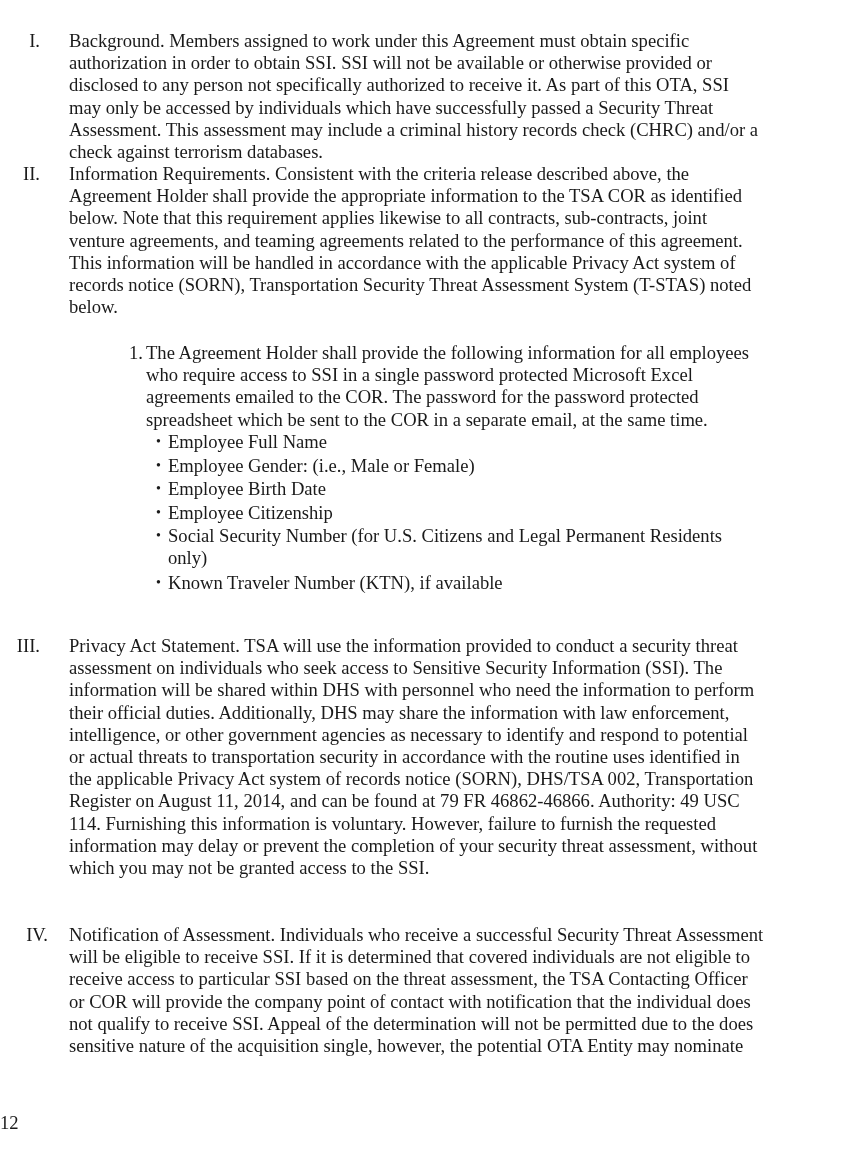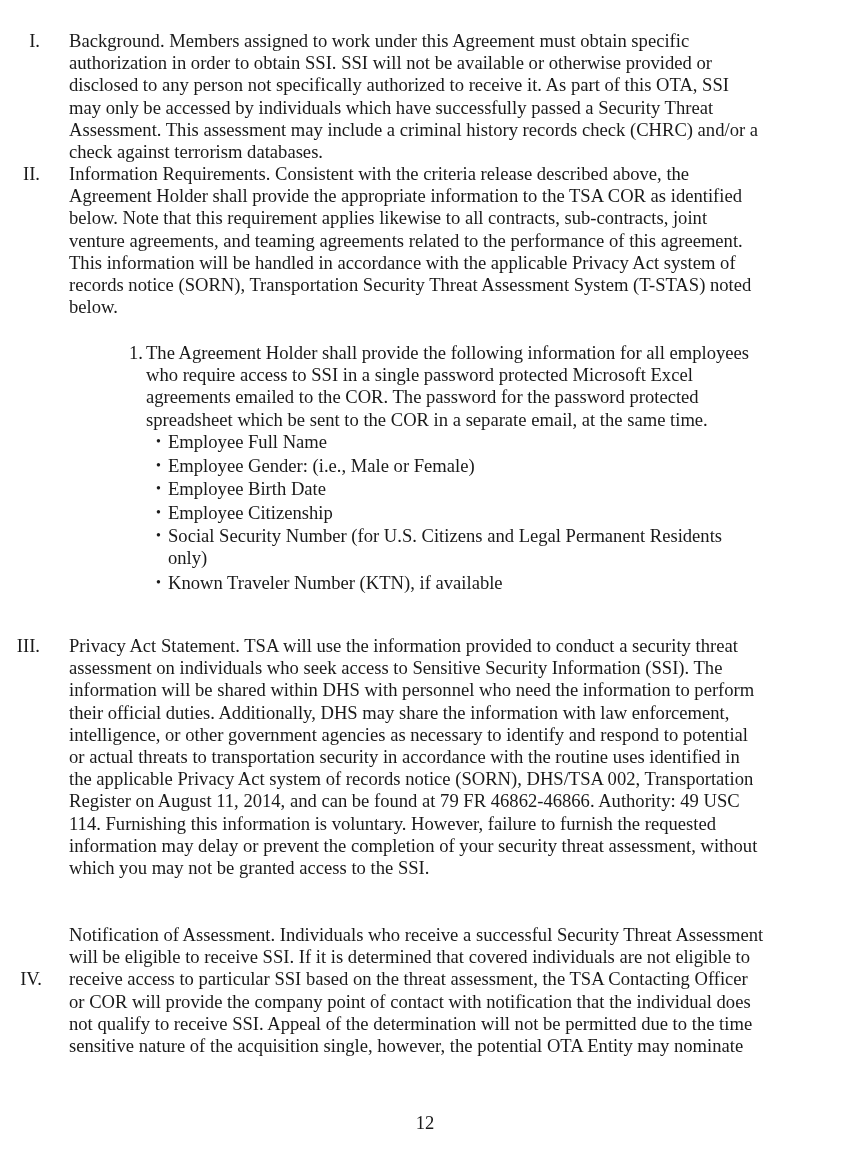--- a/index.html
+++ b/index.html
@@ -12,21 +12,21 @@
   }
   .section { position: absolute; left: 0; width: 850px; }
   .numeral { position: absolute; text-align: right; }
   .para { position: absolute; left: 69px; width: 740px; }
   .line { white-space: nowrap; display: block; }
   .sub-num { position: absolute; left: 129px; }
   .sub-para { position: absolute; left: 146px; width: 660px; }
   .bullet-row { position: absolute; left: 156px; width: 660px; }
   .bullet { position: absolute; left: 0; top: 0; font-size: 14px; }
   .bullet-text { position: absolute; left: 12px; }
-  .page-number { position: absolute; top: 1112px; left: 0; width: 850px; text-align: center; }
+  .page-number { position: absolute; top: 1112px; left: 0; width: 850px; text-align: left; }
 </style>
 </head>
 <body>
 
 <div class="section" style="top:30px;">
   <span class="numeral" style="left:20px;width:20px;">I.</span>
   <div class="para">
     <span class="line">Background.  Members assigned to work under this Agreement must obtain specific</span>
     <span class="line">authorization in order to obtain SSI.  SSI will not be available or otherwise provided or</span>
     <span class="line">disclosed to any person not specifically authorized to receive it.  As part of this OTA, SSI</span>
@@ -100,24 +100,24 @@
     <span class="line">or actual threats to transportation security in accordance with the routine uses identified in</span>
     <span class="line">the applicable Privacy Act system of records notice (SORN), DHS/TSA 002, Transportation</span>
     <span class="line">Register on August 11, 2014, and can be found at 79 FR 46862-46866.   Authority: 49 USC</span>
     <span class="line">114. Furnishing this information is voluntary.  However, failure to furnish the requested</span>
     <span class="line">information may delay or prevent the completion of your security threat assessment, without</span>
     <span class="line">which you may not be granted access to the SSI.</span>
   </div>
 </div>
 
 <div class="section" style="top:924px;">
-  <span class="numeral" style="left:4px;width:38px;margin-top:44px;">IV.</span>
+  <span class="numeral" style="left:10px;width:38px;">IV.</span>
   <div class="para">
     <span class="line">Notification of Assessment. Individuals who receive a successful Security Threat Assessment</span>
     <span class="line">will be eligible to receive SSI.  If it is determined that covered individuals are not eligible to</span>
     <span class="line">receive access to particular SSI based on the threat assessment, the TSA Contacting Officer</span>
     <span class="line">or COR will provide the company point of contact with notification that the individual does</span>
-    <span class="line">not qualify to receive SSI.   Appeal of the determination will not be permitted due to the time</span>
+    <span class="line">not qualify to receive SSI.   Appeal of the determination will not be permitted due to the does</span>
     <span class="line">sensitive nature of the acquisition single, however, the potential OTA Entity may nominate</span>
   </div>
 </div>
 
 <div class="page-number">12</div>
 
 </body></html>

